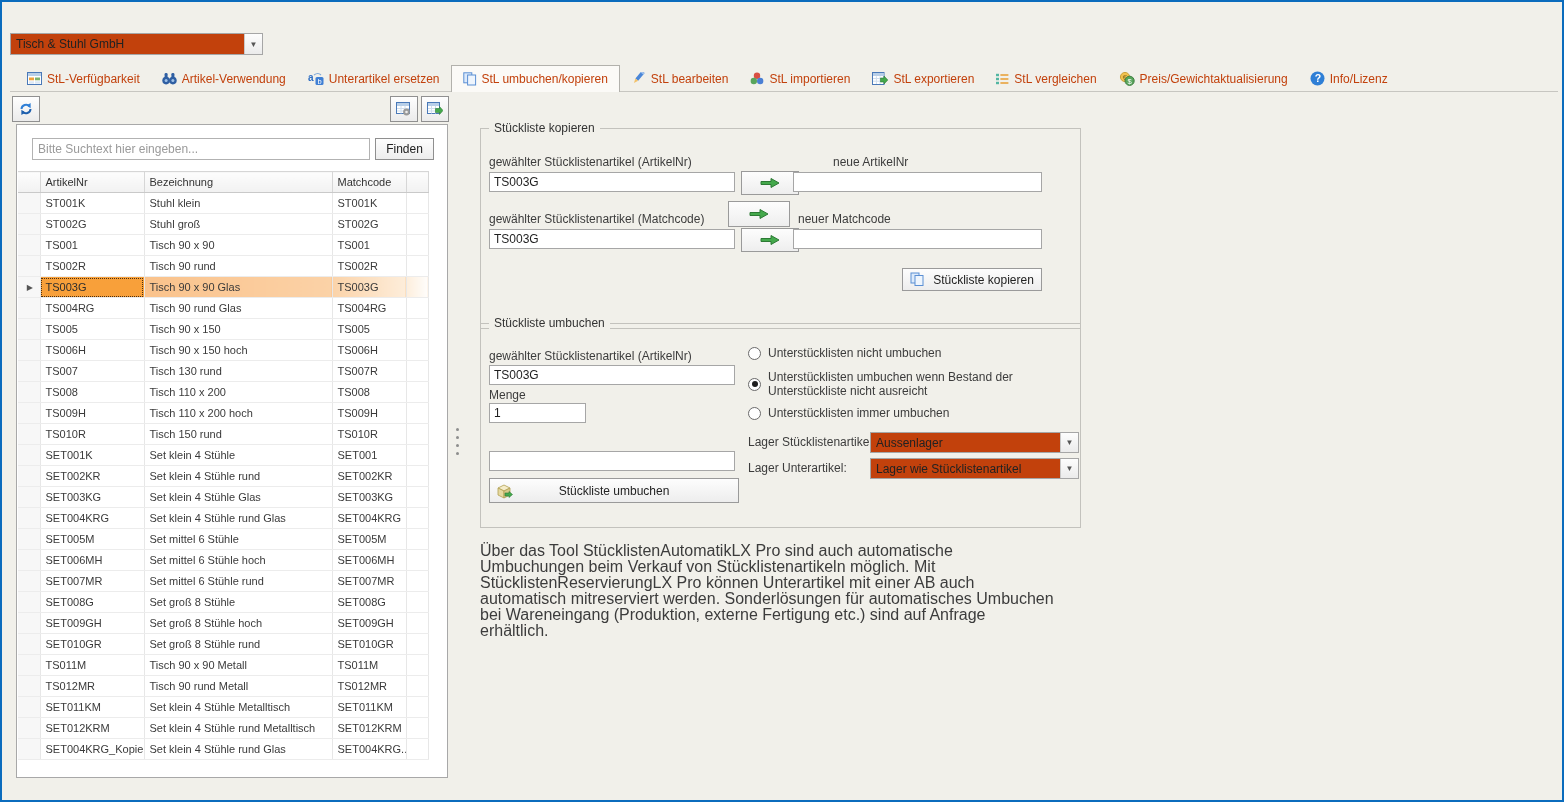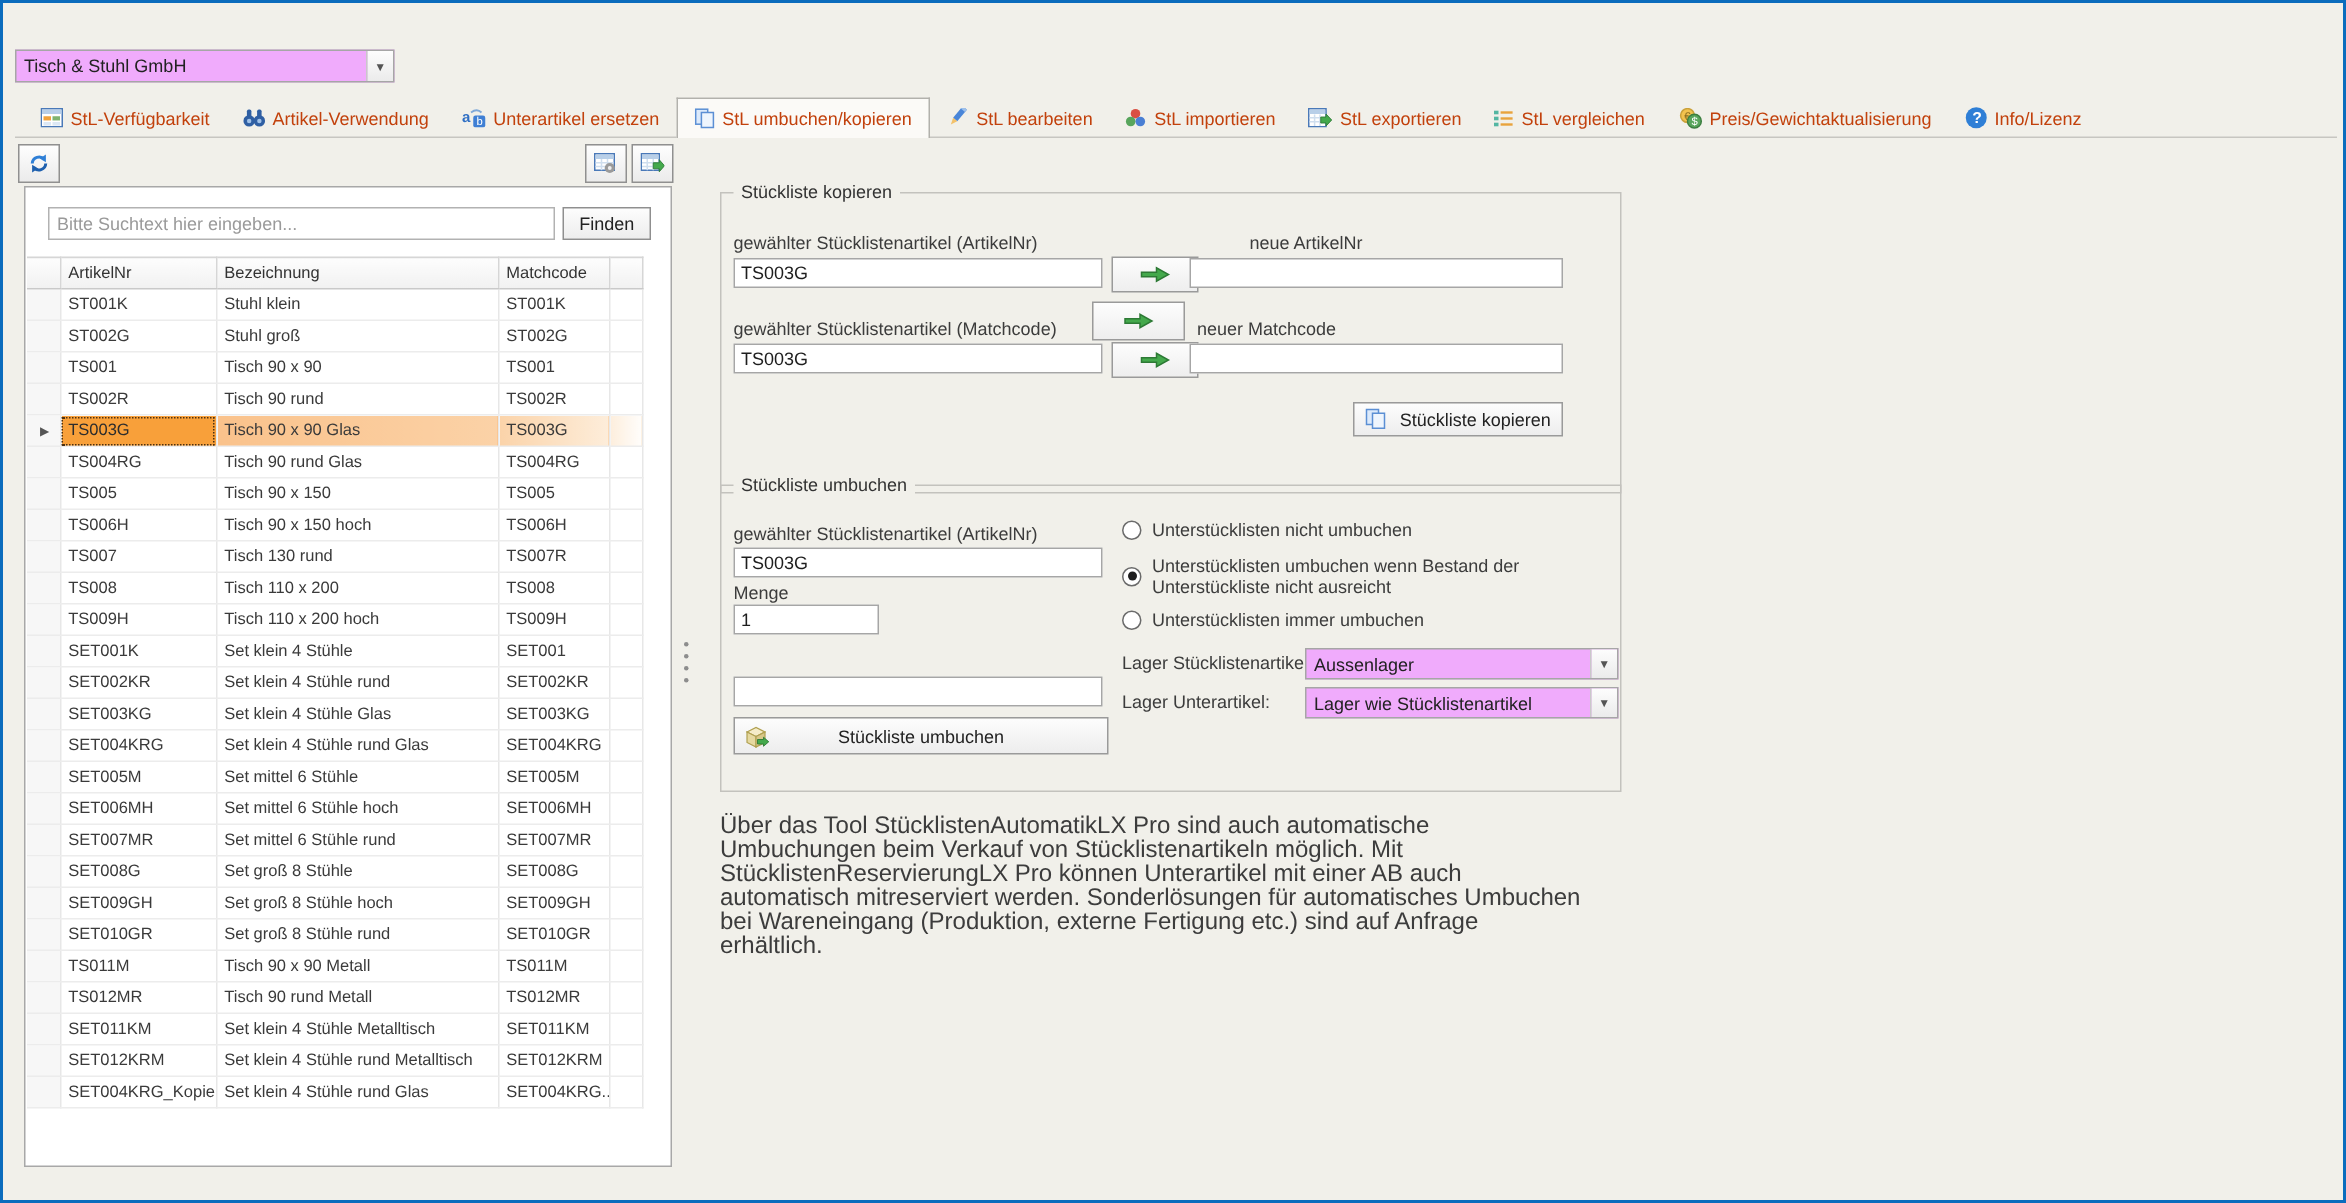--- a/index.html
+++ b/index.html
@@ -13,21 +13,21 @@
   .titlebar {
     position:absolute; left:0; top:0; right:0; height:30px;
     background:#f0f0f0; display:flex; align-items:center; padding-left:10px;
   }
   .titlebar .app-title { font-size:13px; color:#1b1b1b; margin-left:7px; }
   .win-controls { position:absolute; right:0; top:0; height:30px; display:flex; }
   .win-btn { width:46px; height:30px; display:flex; align-items:center; justify-content:center;
     font-size:14px; color:#333; cursor:default; }
   
   .combo {
-    position:absolute; background:#f0abfc; border:1px solid #a6a6a6; height:22px;
+    position:absolute; background:#c2410c; border:1px solid #a6a6a6; height:22px;
     display:flex; align-items:center; font-size:12px; color:#222;
   }
   .combo .combo-val { flex:1; padding-left:5px; overflow:hidden; white-space:nowrap; }
   .combo .combo-btn {
     width:18px; height:100%; border-left:1px solid #c9c9c9;
     background:linear-gradient(#fdfdfd,#ebebeb); display:flex; align-items:center; justify-content:center;
     font-size:8px; color:#555;
   }
   #company-combo { left:8px; top:31px; width:253px; }
   
@@ -374,20 +374,27 @@
           </tr>
           <tr class="">
             <td class="ind"></td>
             <td class="c1">TS009H</td>
             <td class="rest1">Tisch 110 x 200 hoch</td>
             <td class="rest2">TS009H</td>
             <td class="rest3"></td>
           </tr>
           <tr class="">
             <td class="ind"></td>
+            <td class="c1">TS010R</td>
+            <td class="rest1">Tisch 150 rund</td>
+            <td class="rest2">TS010R</td>
+            <td class="rest3"></td>
+          </tr>
+          <tr class="">
+            <td class="ind"></td>
             <td class="c1">SET001K</td>
             <td class="rest1">Set klein 4 Stühle</td>
             <td class="rest2">SET001</td>
             <td class="rest3"></td>
           </tr>
           <tr class="">
             <td class="ind"></td>
             <td class="c1">SET002KR</td>
             <td class="rest1">Set klein 4 Stühle rund</td>
             <td class="rest2">SET002KR</td>

